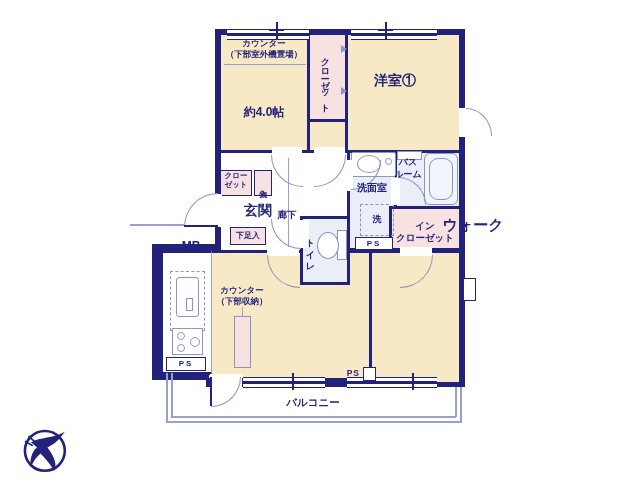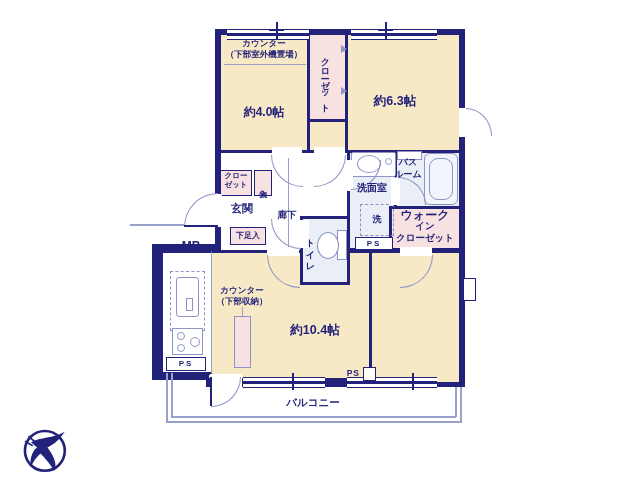--- a/index.html
+++ b/index.html
@@ -133,40 +133,39 @@
   <div class="tline" style="left:166px;top:421px;width:296px;height:1.5px;"></div>
   <div class="tline" style="left:460px;top:387px;width:1.5px;height:35px;"></div>
   <div class="tline" style="left:171px;top:373px;width:1.5px;height:44px;"></div>
   <div class="tline" style="left:171px;top:416px;width:285px;height:1.5px;"></div>
   <div class="tline" style="left:455px;top:387px;width:1.5px;height:30px;"></div>
 
   <div class="lbl" style="left:222px;top:39px;width:84px;font-size:8.5px;">カウンター</div>
   <div class="lbl" style="left:214px;top:50px;width:100px;font-size:8.5px;">（下部室外機置場）</div>
   <div class="lbl" style="left:221px;top:106px;width:86px;font-size:12px;">約4.0帖</div>
   <div class="lbl vtext" style="left:320px;top:44px;height:72px;font-size:9px;">クローゼット</div>
-  <div class="lbl" style="left:345px;top:94px;width:100px;font-size:12.5px;">約6.3帖</div>
+  <div class="lbl" style="left:345px;top:72px;width:100px;font-size:14px;">洋室①</div>
   <div class="lbl" style="left:221px;top:172px;width:30px;font-size:7.5px;">クロー</div>
   <div class="lbl" style="left:221px;top:181px;width:30px;font-size:7.5px;">ゼット</div>
   <div class="lbl vtext" style="left:258px;top:172px;height:24px;font-size:7.5px;letter-spacing:0;">物入</div>
-  <div class="lbl" style="left:212px;top:202px;width:60px;font-size:11px;">玄関</div>
+  <div class="lbl" style="left:228px;top:202px;width:60px;font-size:14px;">玄関</div>
   <div class="lbl" style="left:230px;top:231px;width:36px;font-size:8px;">下足入</div>
   <div class="lbl" style="left:269px;top:210px;width:36px;font-size:9.5px;">廊下</div>
   <div class="lbl vtext" style="left:305px;top:226px;height:48px;font-size:9px;">トイレ</div>
   <div class="lbl" style="left:342px;top:182px;width:60px;font-size:10px;">洗面室</div>
   <div class="lbl" style="left:362px;top:214px;width:30px;font-size:9px;">洗</div>
   <div class="lbl" style="left:393px;top:157px;width:30px;font-size:9px;">バス</div>
   <div class="lbl" style="left:390px;top:169px;width:36px;font-size:9px;">ルーム</div>
-  <div class="lbl" style="left:390px;top:209px;width:70px;font-size:12px;">ウォーク</div>
+  <div class="lbl" style="left:390px;top:216px;width:70px;font-size:15px;padding-left:48px;">ウォーク</div>
   <div class="lbl" style="left:390px;top:221px;width:70px;font-size:9.5px;">イン</div>
   <div class="lbl" style="left:386px;top:233px;width:78px;font-size:9.5px;">クローゼット</div>
   <div class="lbl" style="left:178px;top:240px;width:26px;font-size:12px;">MB</div>
   <div class="lbl" style="left:355px;top:239px;width:38px;font-size:8px;letter-spacing:2px;">PS</div>
   <div class="lbl" style="left:212px;top:286px;width:60px;font-size:8.5px;">カウンター</div>
   <div class="lbl" style="left:207px;top:297px;width:70px;font-size:8.5px;">（下部収納）</div>
-  <div class="lbl" style="left:250px;top:323px;width:130px;font-size:12.5px;">約10.4帖</div>
   <div class="lbl" style="left:166px;top:359px;width:40px;font-size:8px;letter-spacing:2px;">PS</div>
   <div class="lbl" style="left:330px;top:369px;width:30px;font-size:8.5px;text-align:right;letter-spacing:1px;">PS</div>
   <div class="lbl" style="left:283px;top:396px;width:60px;font-size:10.5px;">バルコニー</div>
 
   <svg style="position:absolute;left:18px;top:424px;" width="52" height="52" viewBox="0 0 60 60">
     <circle cx="31" cy="31" r="23" fill="none" stroke="#23227a" stroke-width="3"></circle>
     <path d="M8 20 L17 25 M12 14 L20 21" stroke="#23227a" stroke-width="2" fill="none"></path>
     <path d="M15 21 C26 15, 40 17, 54 9 C45 22, 38 25, 34 27 C40 35, 46 45, 42 54 C36 45, 30 38, 26 34 C21 38, 17 44, 15 50 C13 42, 16 31, 22 27 Z" fill="#23227a"></path>
   </svg>
 

